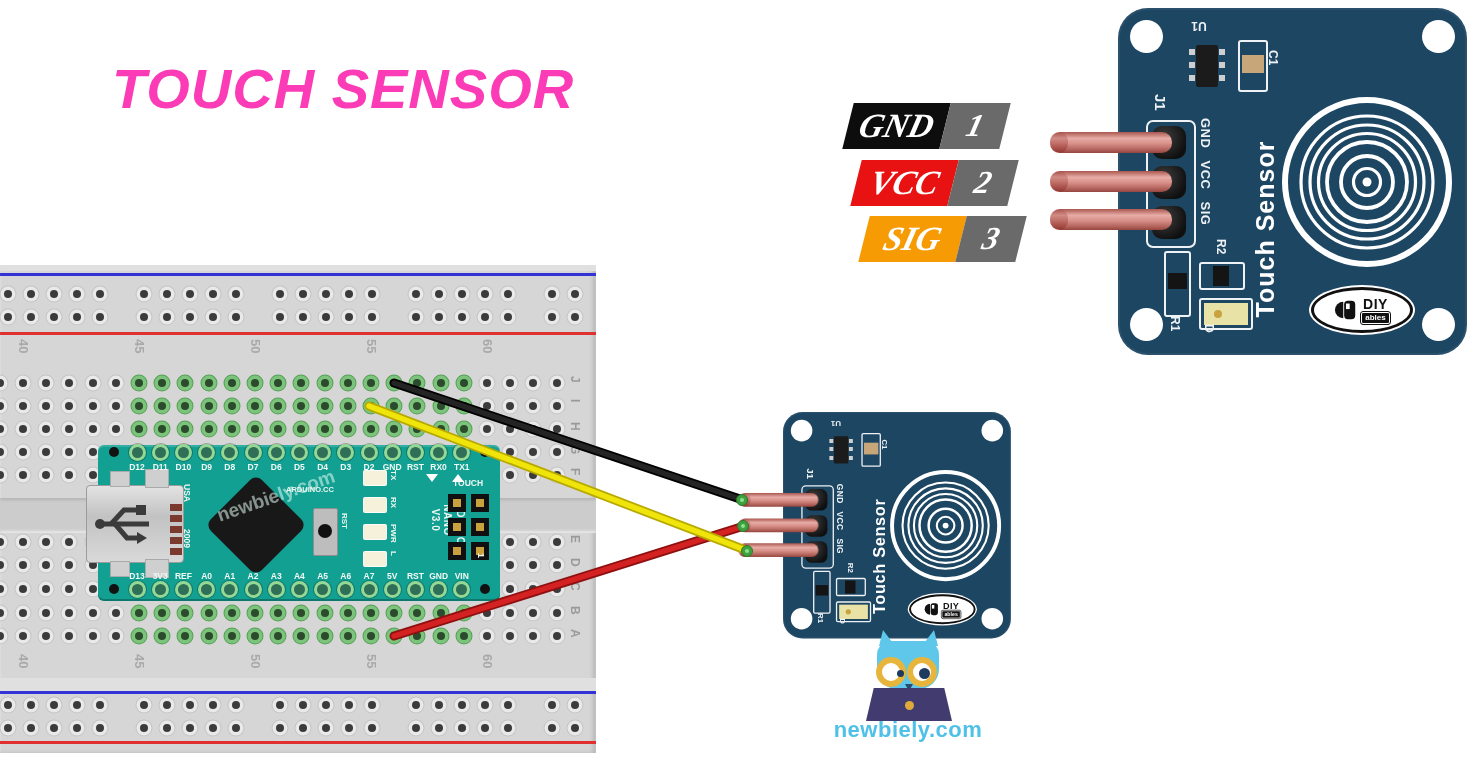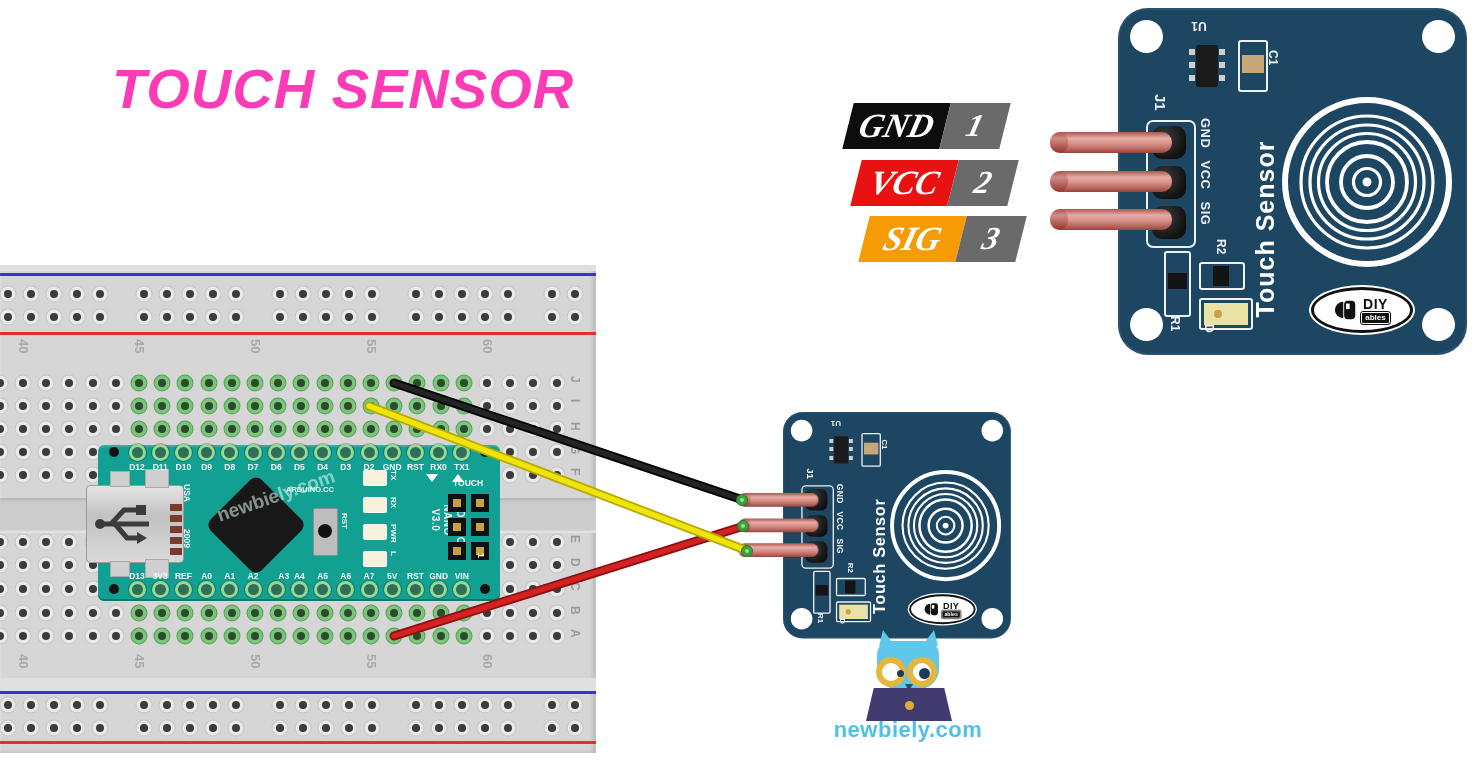--- a/index.html
+++ b/index.html
@@ -569,21 +569,21 @@
         <div class="pinlbl" style="left: 49.2px; top: 126px;">3V3</div>
         <div class="pad" style="left: 79.9px; top: 138.5px;"></div>
         <div class="pinlbl" style="left: 72.4px; top: 126px;">REF</div>
         <div class="pad" style="left: 103.1px; top: 138.5px;"></div>
         <div class="pinlbl" style="left: 95.6px; top: 126px;">A0</div>
         <div class="pad" style="left: 126.3px; top: 138.5px;"></div>
         <div class="pinlbl" style="left: 118.8px; top: 126px;">A1</div>
         <div class="pad" style="left: 149.5px; top: 138.5px;"></div>
         <div class="pinlbl" style="left: 142px; top: 126px;">A2</div>
         <div class="pad" style="left: 172.7px; top: 138.5px;"></div>
-        <div class="pinlbl" style="left: 165.2px; top: 126px; text-align: right;">A3</div>
+        <div class="pinlbl" style="left: 165.2px; top: 126px;">A3</div>
         <div class="pad" style="left: 195.9px; top: 138.5px;"></div>
         <div class="pinlbl" style="left: 188.4px; top: 126px;">A4</div>
         <div class="pad" style="left: 219.1px; top: 138.5px;"></div>
         <div class="pinlbl" style="left: 211.6px; top: 126px;">A5</div>
         <div class="pad" style="left: 242.3px; top: 138.5px;"></div>
         <div class="pinlbl" style="left: 234.8px; top: 126px;">A6</div>
         <div class="pad" style="left: 265.5px; top: 138.5px;"></div>
         <div class="pinlbl" style="left: 258px; top: 126px;">A7</div>
         <div class="pad" style="left: 288.7px; top: 138.5px;"></div>
         <div class="pinlbl" style="left: 281.2px; top: 126px;">5V</div>

